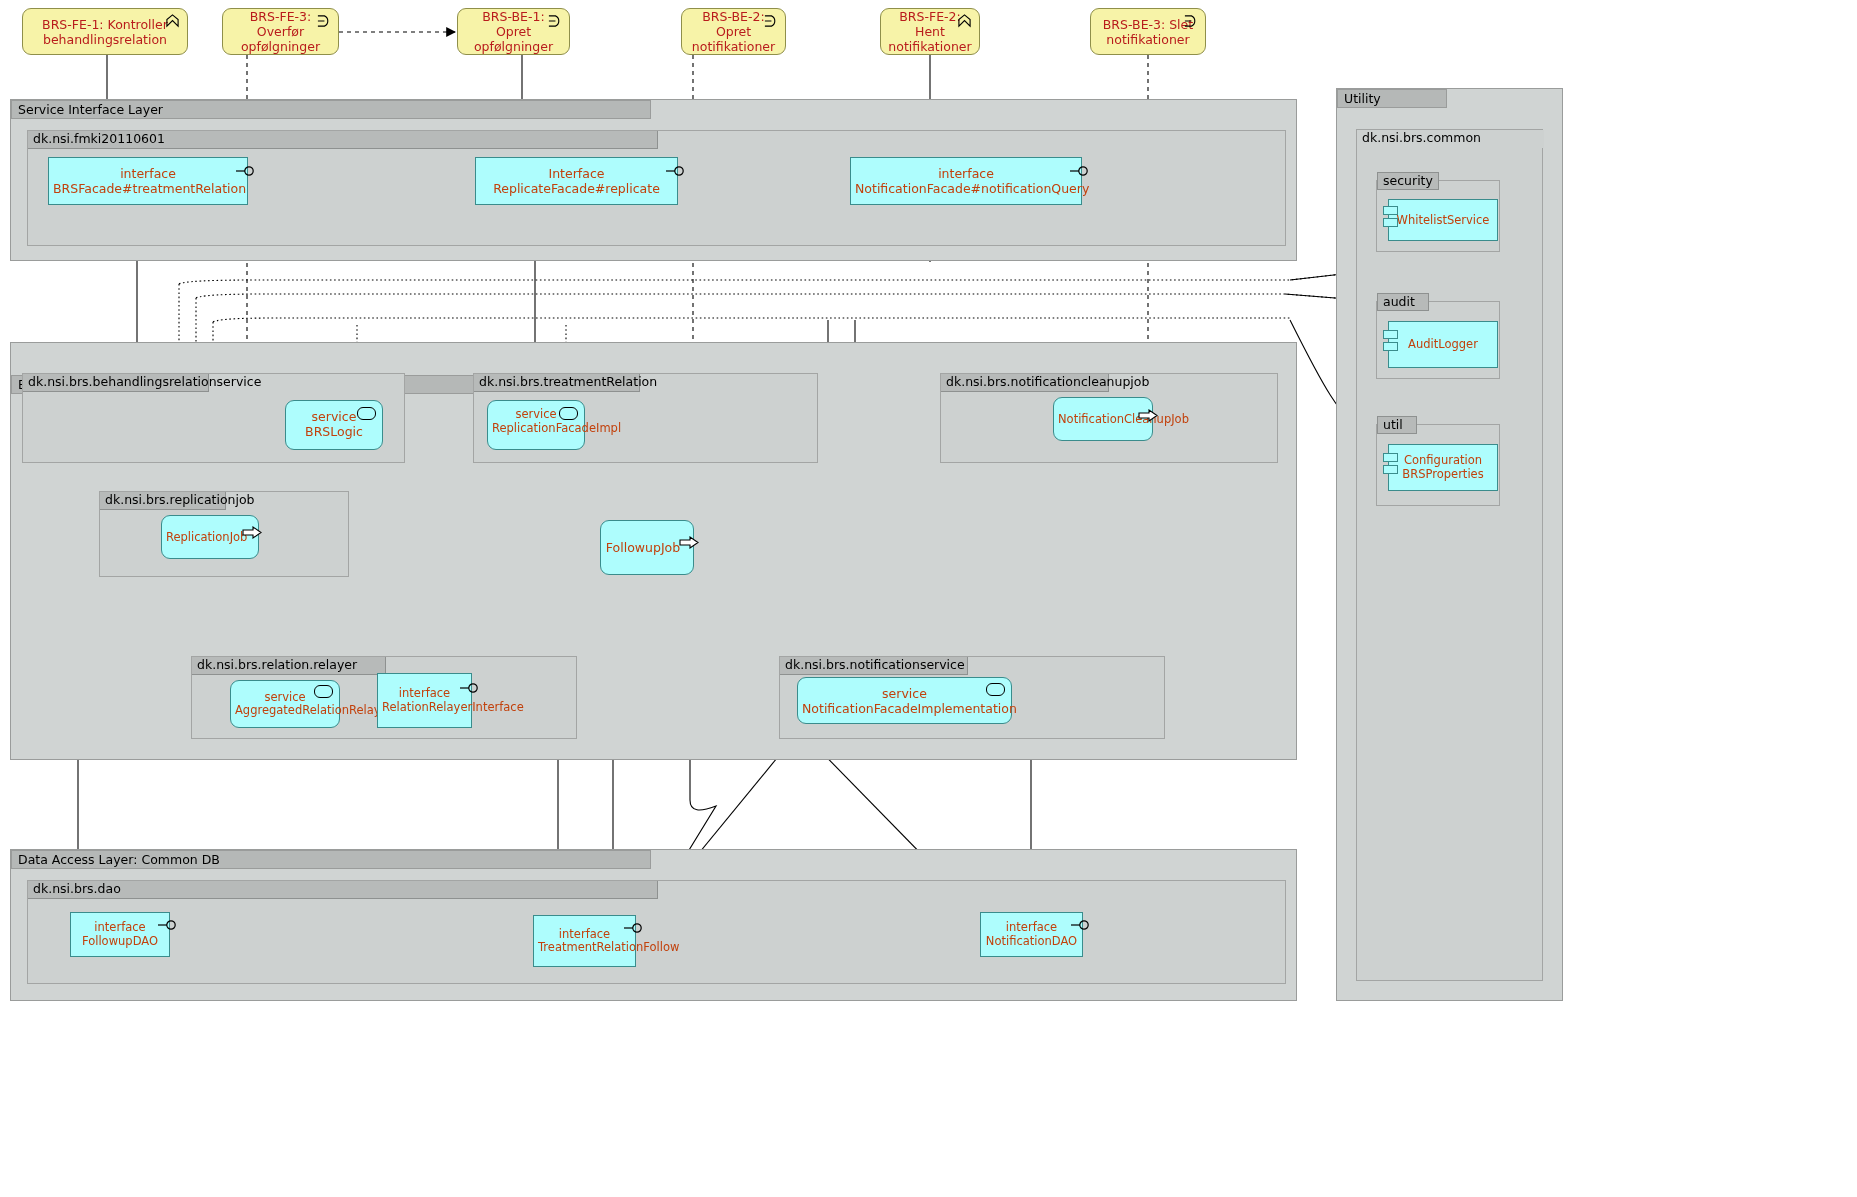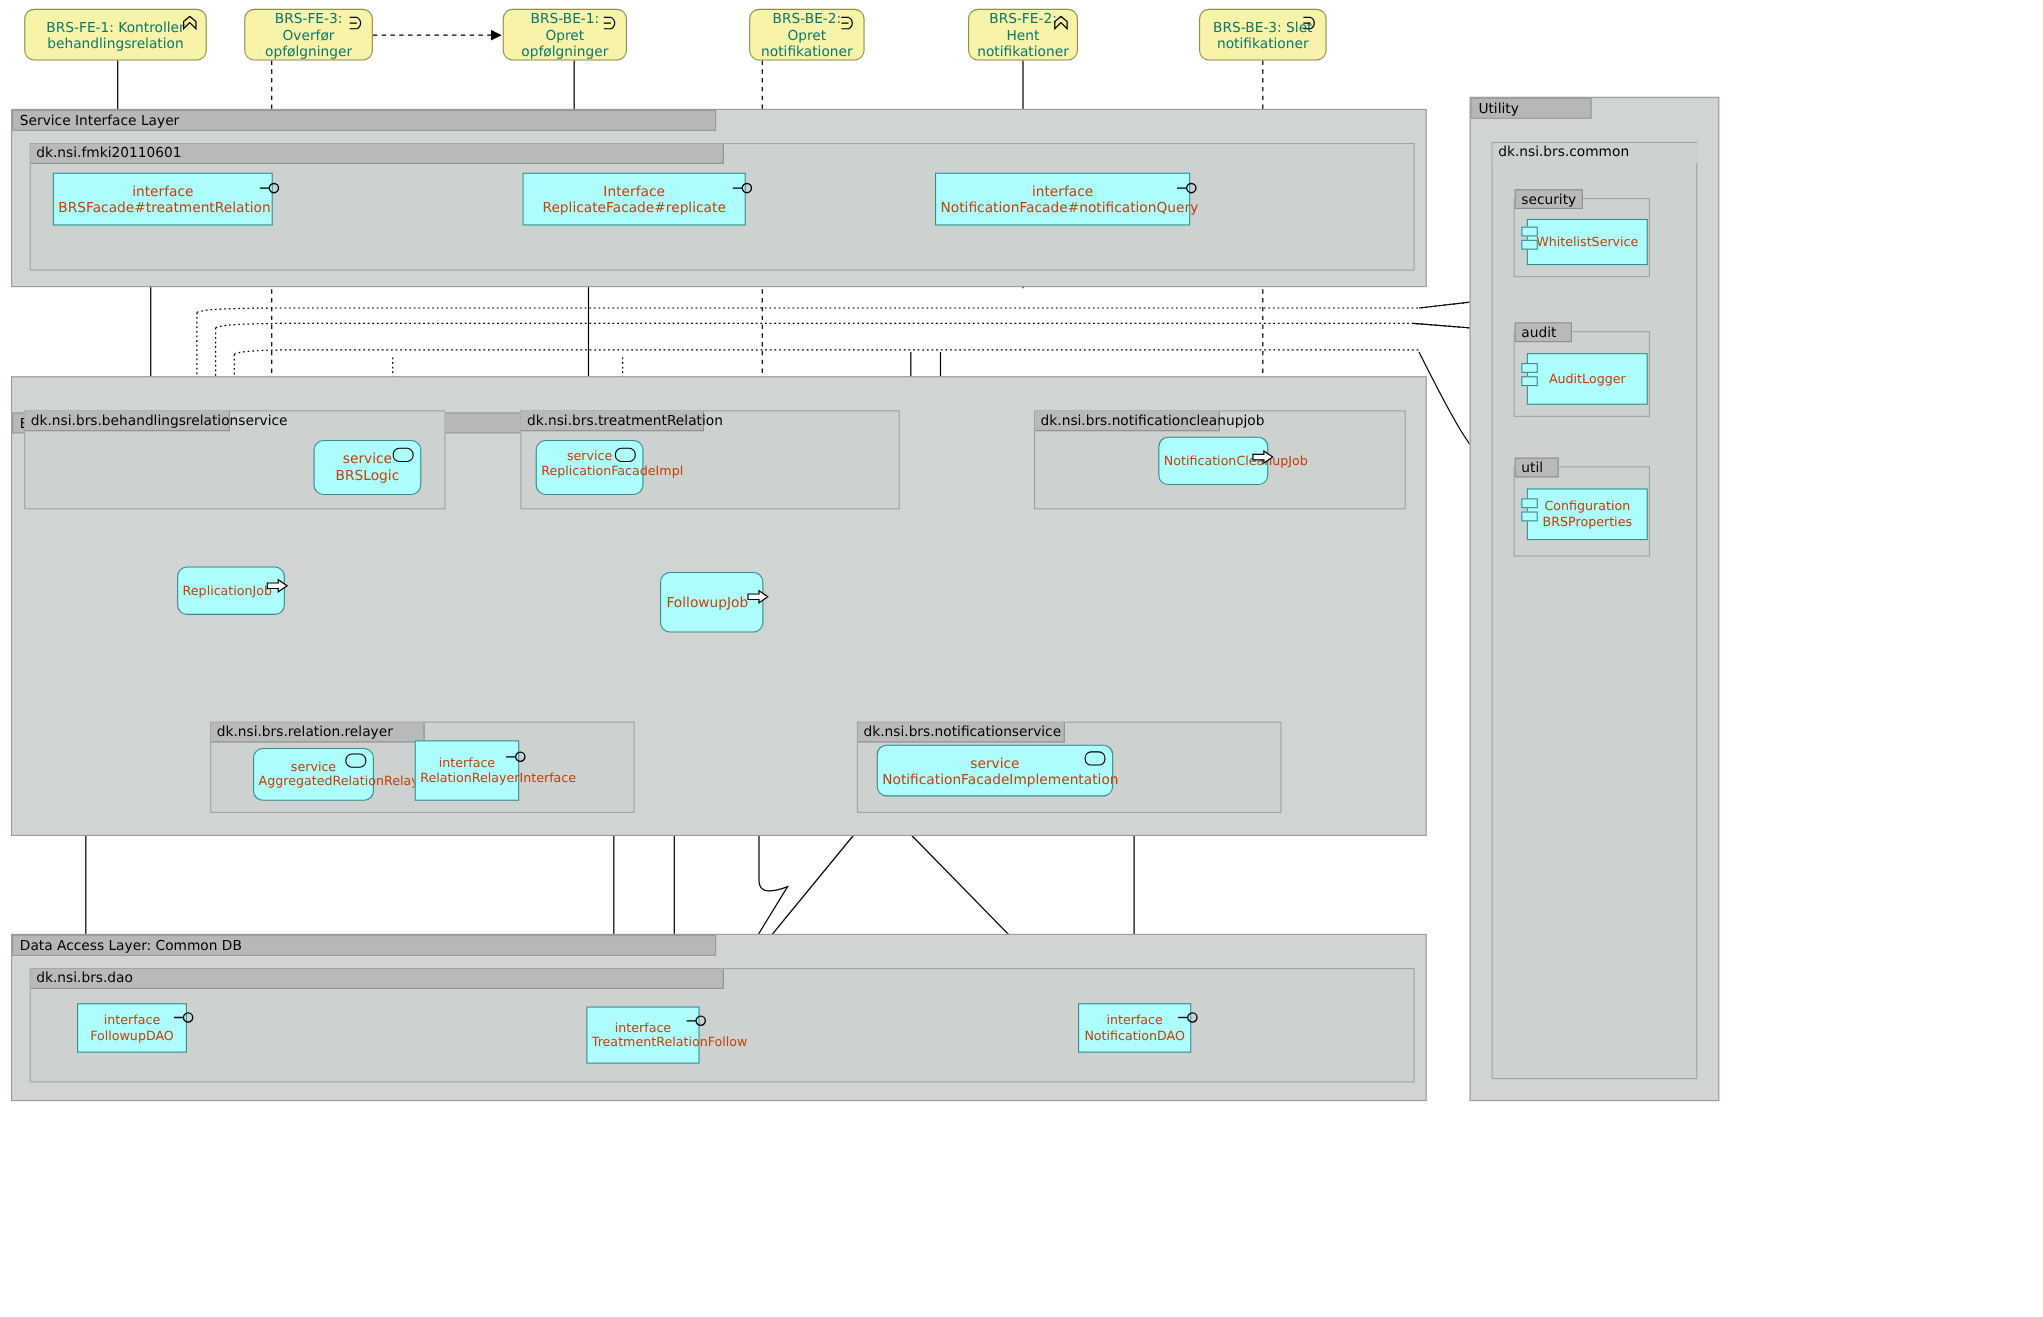--- a/index.html
+++ b/index.html
@@ -3,21 +3,21 @@
 <meta charset="utf-8">
 <style>
   html,body{margin:0;padding:0;background:#ffffff;}
   body{font-family:"DejaVu Sans","Liberation Sans",sans-serif;}
   #stage{position:relative;width:1857px;height:1197px;overflow:hidden;background:#fff;}
   svg#wires{position:absolute;left:0;top:0;width:1857px;height:1197px;pointer-events:none;}
 
   
   .uc{position:absolute;background:#f7f3a8;border:1px solid #8f8f4a;border-radius:9px;
       box-sizing:border-box;display:flex;align-items:center;justify-content:center;
-      text-align:center;font-size:12.5px;line-height:15px;color:#0f766e;padding:4px 6px;z-index:6;}
+      text-align:center;font-size:12.5px;line-height:15px;color:#b91c1c;padding:4px 6px;z-index:6;}
   .uc .ucstereo{position:absolute;right:7px;top:5px;width:15px;height:14px;}
 
   
   .layer{position:absolute;background:#d0d4d3;border:1px solid #9a9c9b;box-sizing:border-box;z-index:1;}
   .layer > .ltab{position:absolute;left:0;top:0;height:19px;background:#b5b8b7;border:1px solid #9a9c9b;
       box-sizing:border-box;font-size:12.5px;line-height:17px;padding:0 6px;color:#000;white-space:nowrap;}
 
   .pkg{position:absolute;background:#cdd1d0;border:1px solid #a3a5a4;box-sizing:border-box;z-index:2;padding-left:26px;}
   .pkg > .ptab{position:absolute;left:10px;top:-11px;height:18px;background:#b7bab9;border:1px solid #8e9190;
       box-sizing:border-box;font-size:12.5px;line-height:16px;padding:0 5px;color:#000;white-space:nowrap;z-index:3;}
@@ -75,20 +75,24 @@
   <div class="pkg" style="left:473px;top:373px;width:345px;height:90px;">
     <div class="ptab" style="left:0;top:0;width:166px;border-left:none;border-top:none;">
       <span>dk.nsi.brs.treatmentRelation</span></div>
   </div>
 
   <div class="pkg" style="left:940px;top:373px;width:338px;height:90px;">
     <div class="ptab" style="left:0;top:0;width:168px;border-left:none;border-top:none;">
       <span>dk.nsi.brs.notificationcleanupjob</span></div>
   </div>
 
+  <div class="pkg" style="left:99px;top:491px;width:250px;height:86px;">
+    <div class="ptab" style="left:0;top:0;width:126px;border-left:none;border-top:none;">
+      <span>dk.nsi.brs.replicationjob</span></div>
+  </div>
 
 
   <div class="pkg" style="left:191px;top:656px;width:386px;height:83px;">
     <div class="ptab" style="left:0;top:0;width:194px;border-left:none;border-top:none;">
       <span>dk.nsi.brs.relation.relayer</span></div>
   </div>
 
   <div class="pkg" style="left:779px;top:656px;width:386px;height:83px;">
     <div class="ptab" style="left:0;top:0;width:188px;border-left:none;border-top:none;">
       <span>dk.nsi.brs.notificationservice</span></div>

